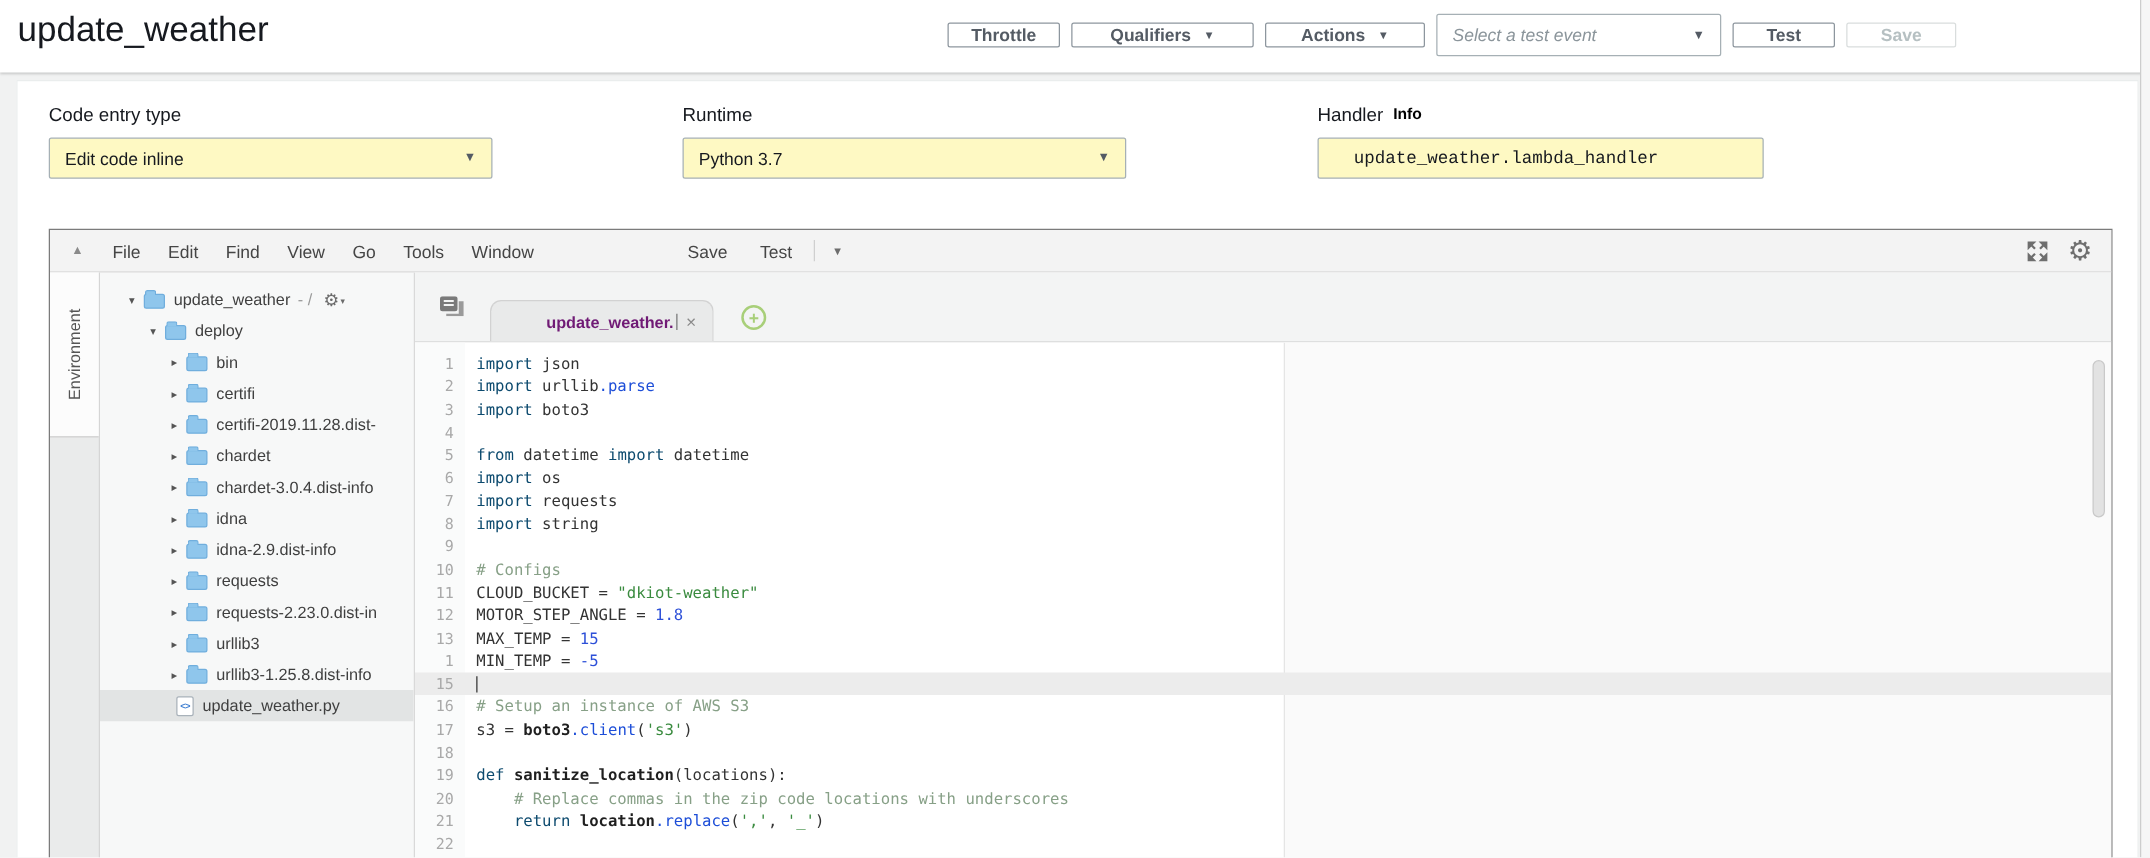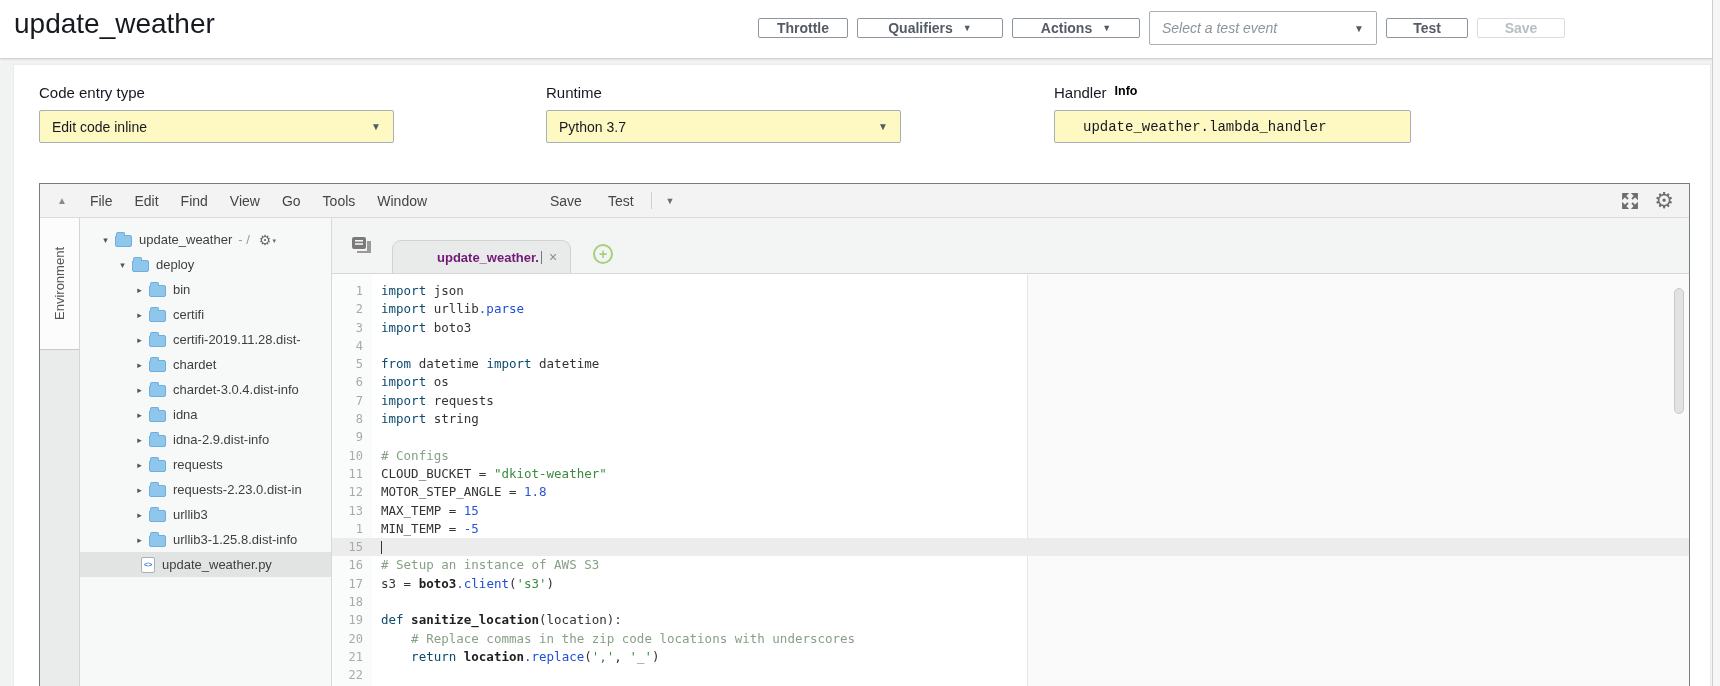--- a/index.html
+++ b/index.html
@@ -364,21 +364,21 @@
                 <div class="cl">
                   <span class="g">17</span>
                   <span class="t"><span class="p">s3 = </span><span class="b">boto3</span><span class="d">.client</span><span class="p">(</span><span class="s">'s3'</span><span class="p">)</span></span>
                 </div>
                 <div class="cl">
                   <span class="g">18</span>
                   <span class="t"></span>
                 </div>
                 <div class="cl">
                   <span class="g">19</span>
-                  <span class="t"><span class="k">def </span><span class="b">sanitize_location</span><span class="p">(location):</span></span>
+                  <span class="t"><span class="k">def </span><span class="b">sanitize_location</span><span class="p">(locations):</span></span>
                 </div>
                 <div class="cl">
                   <span class="g">20</span>
                   <span class="t"><span class="c">    # Replace commas in the zip code locations with underscores</span></span>
                 </div>
                 <div class="cl">
                   <span class="g">21</span>
                   <span class="t"><span class="k">    return </span><span class="b">location</span><span class="d">.replace</span><span class="p">(</span><span class="s">','</span><span class="p">, </span><span class="s">'_'</span><span class="p">)</span></span>
                 </div>
                 <div class="cl">

